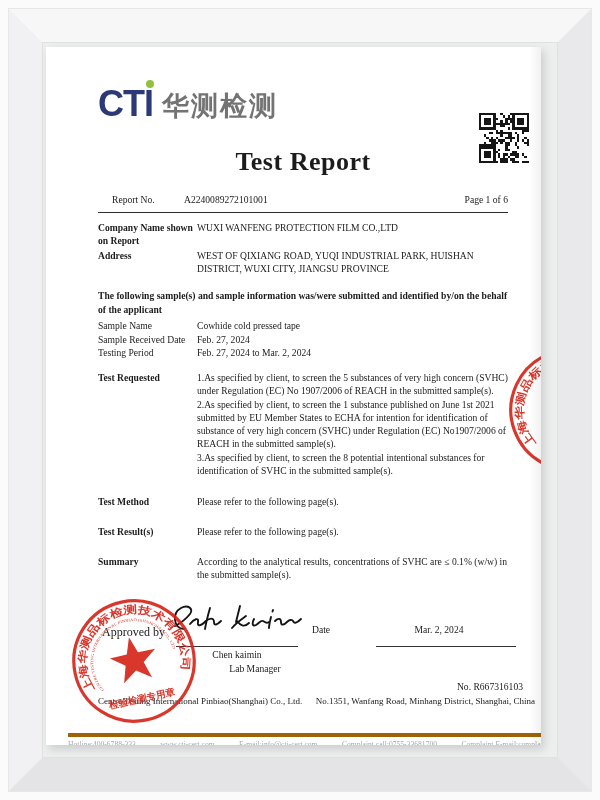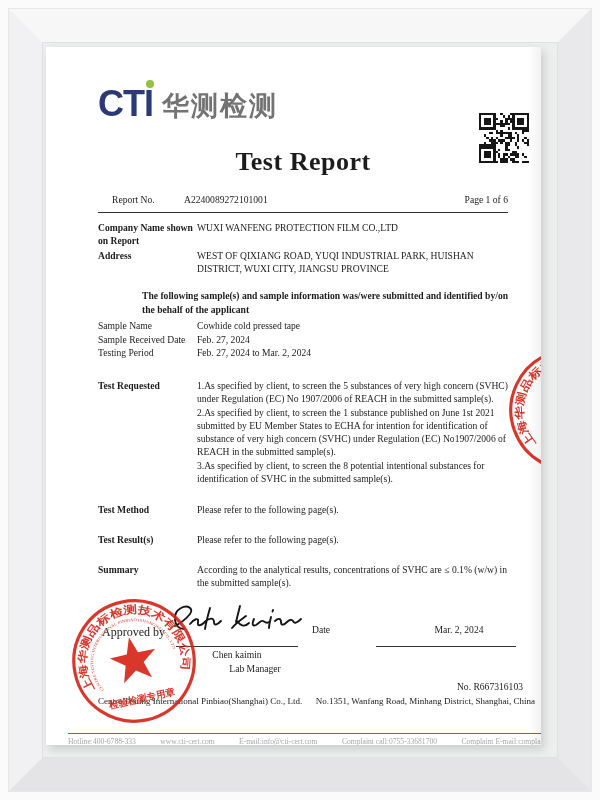--- a/index.html
+++ b/index.html
@@ -32,45 +32,45 @@
 
   .report-row{margin-top:15px;display:flex;align-items:baseline;margin-left:14px;}
   .report-row .lbl{width:72px;}
   .report-row .pg{margin-left:auto;}
   .head-rule{border-bottom:1.5px solid #2e2e2e;margin-top:5px;}
 
   .kv{display:grid;grid-template-columns:95px 1fr;column-gap:4px;}
   .kv .k{font-weight:bold;}
   .kv .k.plain{font-weight:normal;}
   .company-grid{margin-top:9px;row-gap:2px;}
-  .intro{margin-top:13px;font-weight:bold;line-height:1.5;margin-left:44px;}
+  .intro{margin-top:13px;font-weight:bold;line-height:1.5;}
   .sample-grid{margin-top:2px;row-gap:1px;}
-  .sec{margin-top:20px;}
+  .sec{margin-top:12px;}
   .sec.gap{margin-top:17px;}
   .sec p{margin:0 0 1px 0;}
 
   
   .abs{position:absolute;}
   .approved{left:56px;top:578px;font-size:12px;}
   .sig-svg{left:118px;top:554px;width:142px;height:42px;}
   .sig-line{left:130px;top:599px;width:122px;border-top:1px solid #333;}
   .sig-name{left:130px;top:602px;width:122px;text-align:center;font-size:9.6px;}
   .sig-title{left:148px;top:616px;width:122px;text-align:center;font-size:9.6px;}
   .date-label{left:266px;top:577px;font-size:9.6px;}
-  .date-value{left:343px;top:577px;width:140px;text-align:center;font-size:9.6px;}
+  .date-value{left:323px;top:577px;width:140px;text-align:center;font-size:9.6px;}
   .date-line{left:330px;top:599px;width:140px;border-top:1px solid #333;}
   .refno{right:18px;top:634px;font-size:9.6px;}
   .issuer-row{left:52px;right:6px;top:649px;display:flex;justify-content:space-between;font-size:9px;}
 
   .stamp{position:absolute;color:#d6261b;opacity:.92;}
   .stamp svg{width:100%;height:100%;}
   .stamp-left{left:24px;top:550px;width:128px;height:128px;transform:rotate(-12deg);}
   .stamp-right{left:461px;top:299px;width:128px;height:128px;transform:rotate(-20deg);}
 
-  .contact{position:absolute;left:22px;top:686px;width:524px;border-top:1px solid #a16207;
+  .contact{position:absolute;left:22px;top:686px;width:524px;border-top:4px solid #a16207;
            padding-top:3px;display:flex;justify-content:space-between;white-space:nowrap;
            font-size:7.6px;color:#a7a7ab;overflow:hidden;}
 </style>
 </head>
 <body>
 
 <div class="screen">
   <div class="bevel">
     <div class="page">
       <div class="content">

